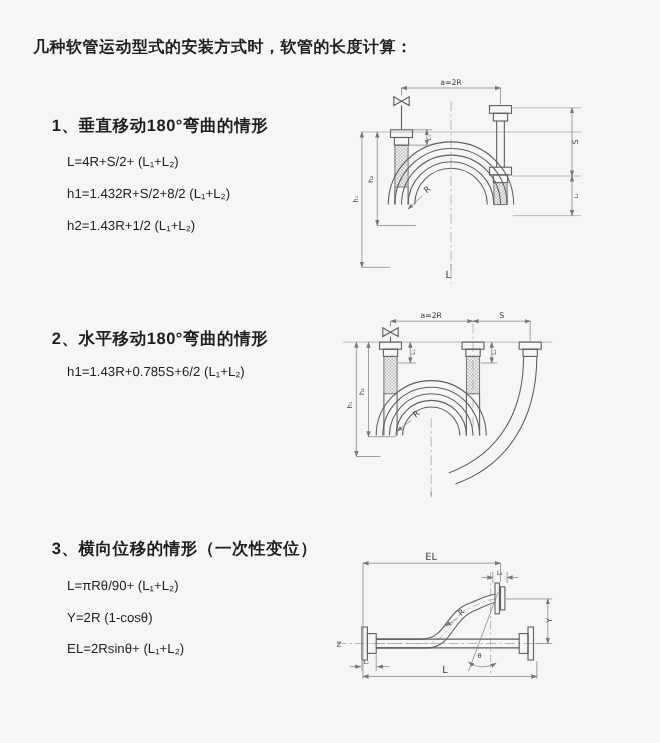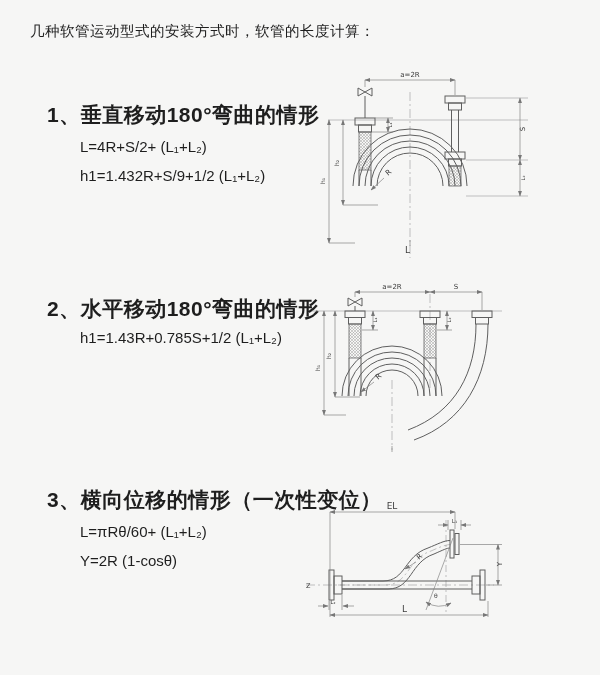--- a/index.html
+++ b/index.html
@@ -1,53 +1,55 @@
 <!DOCTYPE html>
 <html><head>
 <meta charset="utf-8">
 <style>
   html,body{margin:0;padding:0;background:#f6f6f5;}
   .page{position:relative;width:600px;height:675px;background:#f6f6f5;overflow:hidden;
         font-family:"Liberation Sans","DejaVu Sans",sans-serif;color:#1e1e1e;}
-  .title{position:absolute;left:30px;top:22px;font-size:14.5px;font-weight:400;letter-spacing:.5px;}
+  .title{position:absolute;left:30px;top:33px;font-size:14.5px;font-weight:700;letter-spacing:.5px;}
   .sec{position:absolute;left:47px;}
-  .sec-heading{margin:0;font-size:21px;font-weight:600;line-height:17px;letter-spacing:.5px;}
-  .formula{font-size:15px;line-height:16px;margin:13px 0 0 33px;white-space:pre;}
+  .sec-heading{margin:0;font-size:15px;font-weight:600;line-height:17px;letter-spacing:.5px;}
+  .formula{font-size:12px;line-height:16px;margin:13px 0 0 14px;white-space:pre;}
   .formula.first{margin-top:16px;}
   .diag{position:absolute;}
   #d1{left:298px;top:66px;width:296px;height:200px;}
   #d2{left:298px;top:280px;width:302px;height:190px;}
   #d3{left:298px;top:498px;width:302px;height:160px;}
   .o{stroke:#5f5f5f;fill:none;stroke-width:1;}
   .dim{stroke:#858585;fill:none;stroke-width:.7;}
   .cl{stroke:#9a9a9a;fill:none;stroke-width:.6;}
   svg text{fill:#3c3c3c;font-family:"DejaVu Sans","Liberation Sans",sans-serif;}
 </style>
 </head>
 <body>
 
 <div class="page">
 
   <div class="title">几种软管运动型式的安装方式时，软管的长度计算：</div>
 
   <section class="sec" style="top:106px">
     <h2 class="sec-heading">1、垂直移动180°弯曲的情形</h2>
     <div class="formula first">L=4R+S/2+ (L₁+L₂)</div>
-    <div class="formula">h1=1.432R+S/9+1/2 (L₁+L₂)</div>
+    <div class="formula">h1=1.432R+S/2+8/2 (L₁+L₂)</div>
+    <div class="formula">h2=1.43R+1/2 (L₁+L₂)</div>
   </section>
 
   <section class="sec" style="top:300px">
     <h2 class="sec-heading">2、水平移动180°弯曲的情形</h2>
-    <div class="formula">h1=1.43R+0.785S+1/2 (L₁+L₂)</div>
+    <div class="formula">h1=1.43R+0.785S+6/2 (L₁+L₂)</div>
   </section>
 
   <section class="sec" style="top:491px">
     <h2 class="sec-heading">3、横向位移的情形（一次性变位）</h2>
-    <div class="formula first">L=πRθ/60+ (L₁+L₂)</div>
+    <div class="formula first">L=πRθ/90+ (L₁+L₂)</div>
     <div class="formula">Y=2R (1-cosθ)</div>
+    <div class="formula">EL=2Rsinθ+ (L₁+L₂)</div>
   </section>
 
   <svg id="d1" class="diag" viewBox="0 0 296 200">
     <defs>
       <marker id="arw" viewBox="0 0 10 10" refX="9" refY="5" markerWidth="8" markerHeight="8" orient="auto-start-reverse">
         <path d="M0,1.5 L10,5 L0,8.5 z" fill="#777"></path>
       </marker>
       <pattern id="braid" width="3" height="3" patternUnits="userSpaceOnUse">
         <path d="M0,3 L3,0 M0,0 L3,3" stroke="#999" stroke-width="0.45"></path>
       </pattern>

